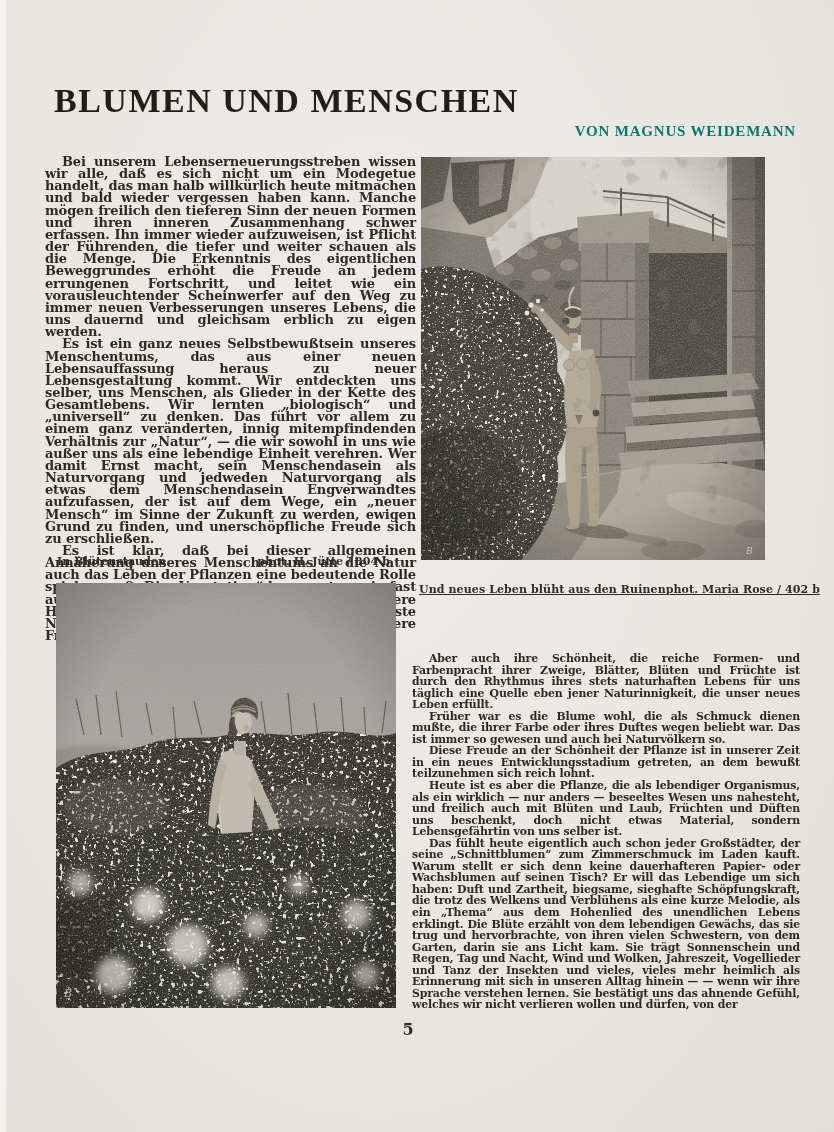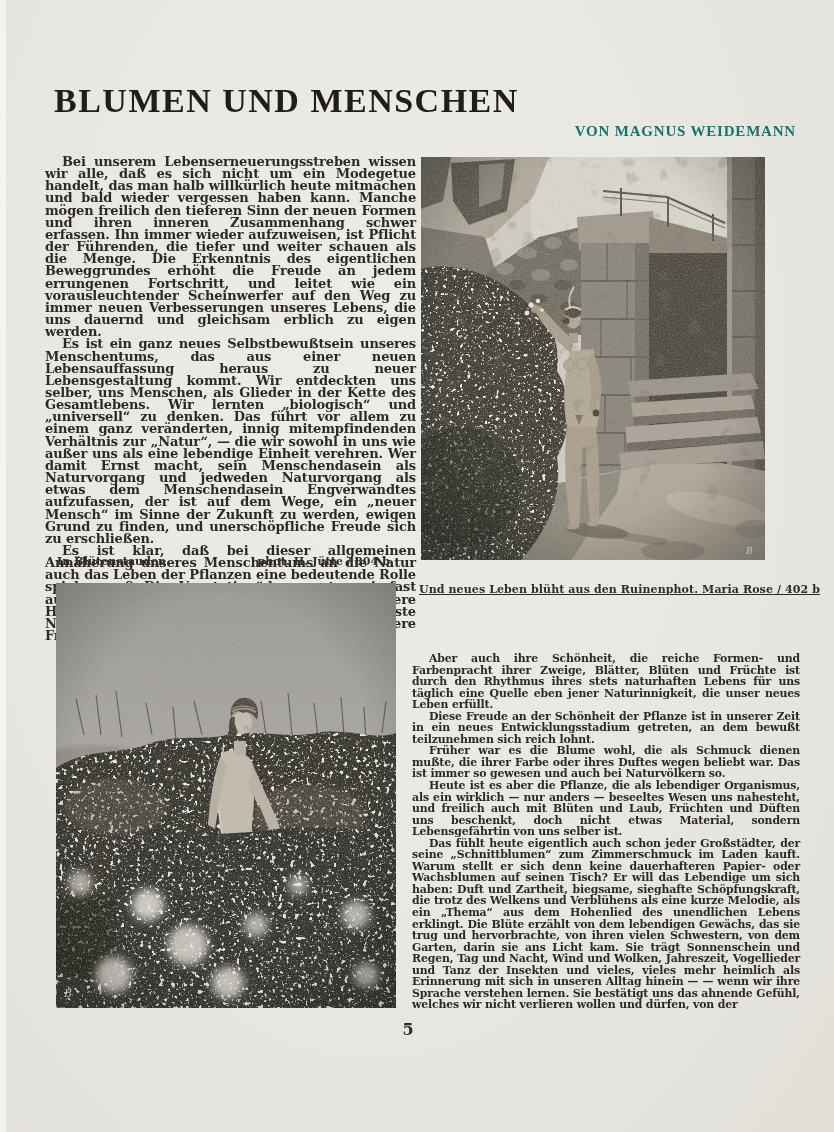--- a/index.html
+++ b/index.html
@@ -301,19 +301,19 @@
   </g>
 
   <rect width="340" height="425" filter="url(#f2-grain)" opacity="0.32"></rect>
   <rect width="340" height="425" fill="url(#g2-vig)"></rect>
   <text x="8" y="414" font-family="DejaVu Serif, serif" font-style="italic" font-size="11" fill="#c9c6be" opacity="0.9">B</text>
 </svg>
 </figure>
 
 <div class="col col-right">
   <p>Aber auch ihre Schönheit, die reiche Formen- und Farbenpracht ihrer Zweige, Blätter, Blüten und Früchte ist durch den Rhythmus ihres stets naturhaften Lebens für uns täglich eine Quelle eben jener Naturinnigkeit, die unser neues Leben erfüllt.</p>
+  <p>Früher war es die Blume wohl, die als Schmuck dienen mußte, die ihrer Farbe oder ihres Duftes wegen beliebt war. Das ist immer so gewesen und auch bei Naturvölkern so.</p>
   <p>Diese Freude an der Schönheit der Pflanze ist in unserer Zeit in ein neues Entwicklungsstadium getreten, an dem bewußt teilzunehmen sich reich lohnt.</p>
-  <p>Früher war es die Blume wohl, die als Schmuck dienen mußte, die ihrer Farbe oder ihres Duftes wegen beliebt war. Das ist immer so gewesen und auch bei Naturvölkern so.</p>
   <p>Heute ist es aber die Pflanze, die als lebendiger Organismus, als ein wirklich — nur anders — beseeltes Wesen uns nahesteht, und freilich auch mit Blüten und Laub, Früchten und Düften uns beschenkt, doch nicht etwas Material, sondern Lebensgefährtin von uns selber ist.</p>
   <p>Das fühlt heute eigentlich auch schon jeder Großstädter, der seine „Schnittblumen“ zum Zimmerschmuck im Laden kauft. Warum stellt er sich denn keine dauerhafteren Papier- oder Wachsblumen auf seinen Tisch?  Er will das Lebendige um sich haben: Duft und Zartheit, biegsame, sieghafte Schöpfungskraft, die trotz des Welkens und Verblühens als eine kurze Melodie, als ein „Thema“ aus dem Hohenlied des unendlichen Lebens erklingt.  Die Blüte erzählt von dem lebendigen Gewächs, das sie trug und hervorbrachte, von ihren vielen Schwestern, von dem Garten, darin sie ans Licht kam.  Sie trägt Sonnenschein und Regen, Tag und Nacht, Wind und Wolken, Jahreszeit, Vogellieder und Tanz der Insekten und vieles, vieles mehr heimlich als Erinnerung mit sich in unseren Alltag hinein — — wenn wir ihre Sprache verstehen lernen.  Sie bestätigt uns das ahnende Gefühl, welches wir nicht verlieren wollen und dürfen, von der</p>
 </div>
 
 <div class="page-number">5</div>
 
 </body></html>

